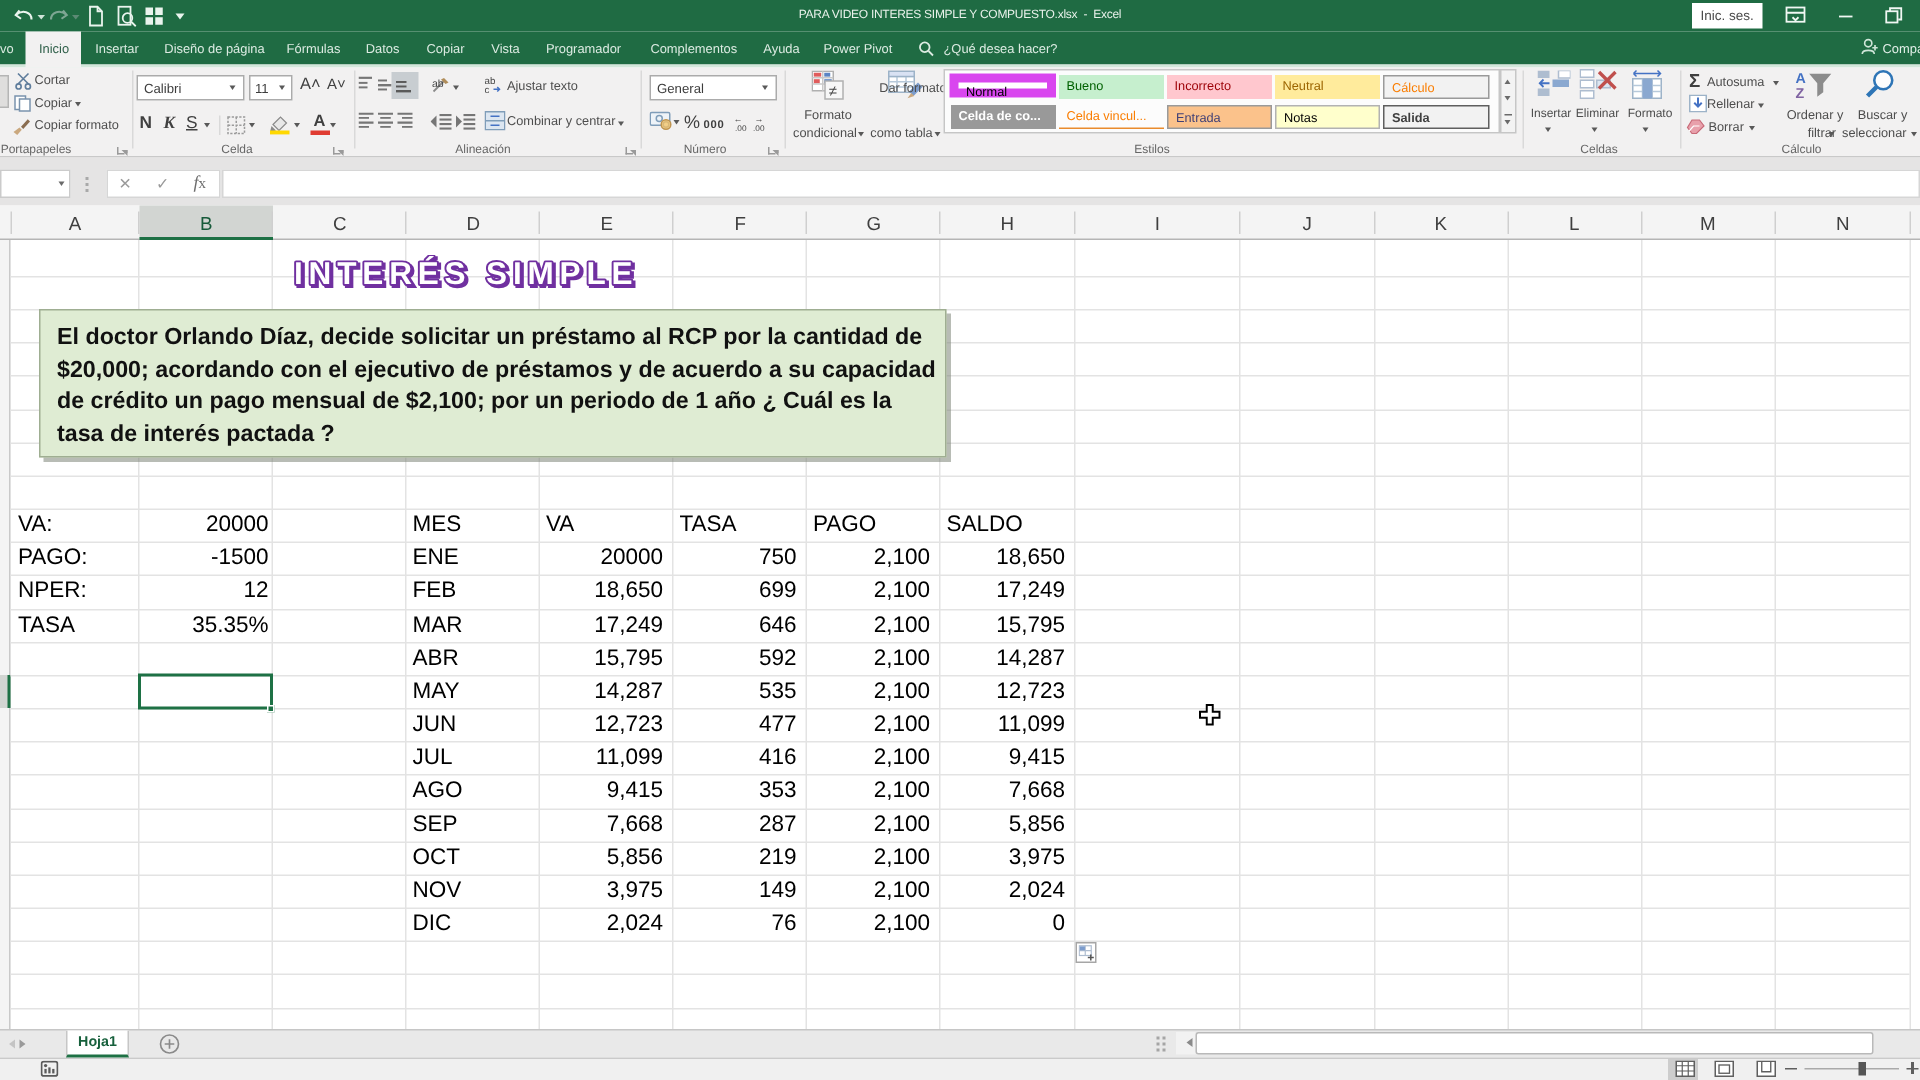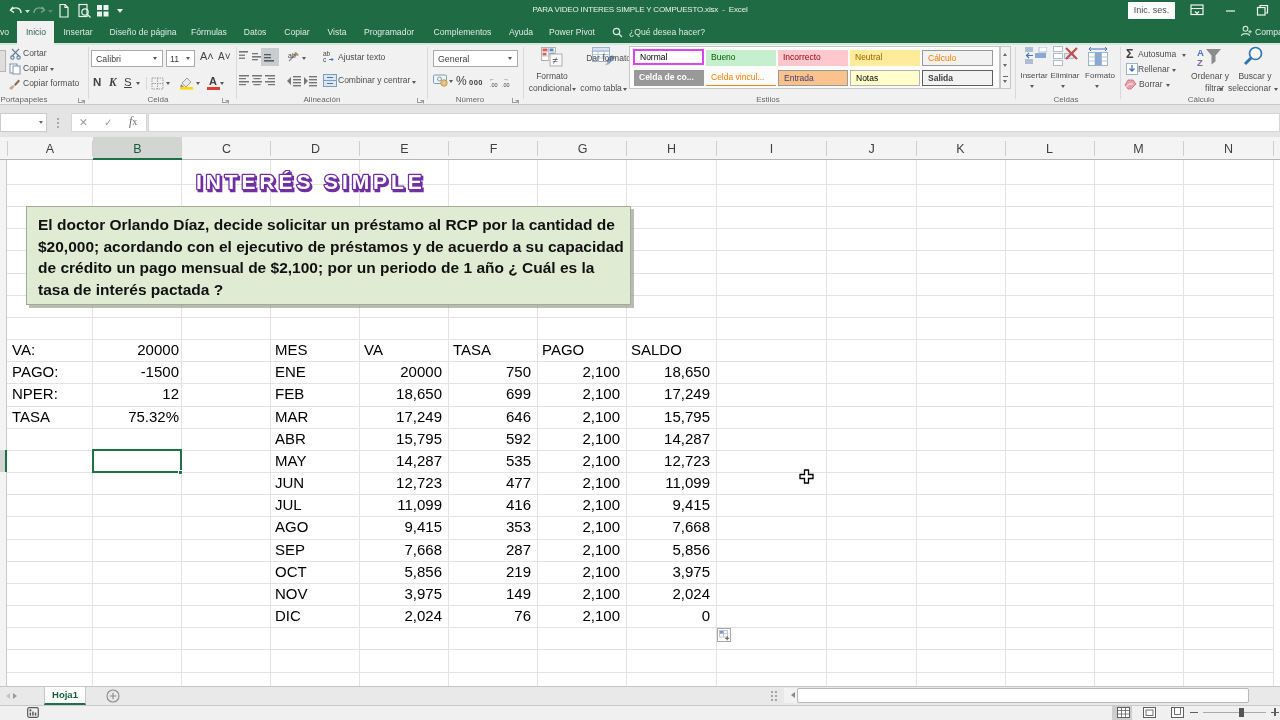--- a/index.html
+++ b/index.html
@@ -269,21 +269,21 @@
         <path d="M0.5 4 h17 M0.5 7.5 h17 M0.5 11 h17 M6 0.5 v14 M12 0.5 v14" stroke="#b7c9da"></path>
         <rect x="0.5" y="0.5" width="17" height="3.5" fill="#d9e2f3" stroke="#9db3c8"></rect>
         <path d="M14 14 L20 8 l3 3 -6 6 z" fill="#7c9ccc"></path>
         <path d="M13 18.5 l2.5 -3.5 2 2 z" fill="#caa87e"></path>
       </svg>
 <div class="rlab" style="left:571px;top:53px;width:60px;text-align:right">Dar formato</div>
 <div class="rlab" style="left:571px;top:83px;width:60px;text-align:center">como tabla</div>
 <div class="dd" style="left:623px;top:88px"></div>
 
 <div class="ab" style="left:629px;top:46px;width:371px;height:43px;background:#fcfcfc;border:1px solid #c6c6c6"></div>
-<div class="chip" style="left:633px;top:49px;width:71px;background:#fff;border:2px solid #d946ef;color:#000;line-height:12px">Normal</div>
+<div class="chip" style="left:633px;top:49px;width:71px;background:#fff;border:6px solid #d946ef;color:#000;line-height:12px">Normal</div>
 <div class="chip" style="left:706px;top:50px;width:70px;background:#c6efce;color:#006100">Bueno</div>
 <div class="chip" style="left:778px;top:50px;width:70px;background:#ffc7ce;color:#9c0006">Incorrecto</div>
 <div class="chip" style="left:850px;top:50px;width:70px;background:#ffeb9c;color:#9c6500">Neutral</div>
 <div class="chip" style="left:922px;top:50px;width:71px;background:#f2f2f2;color:#fa7d00;border:1px solid #9a9a9a">Cálculo</div>
 <div class="chip" style="left:634px;top:70px;width:70px;background:#999;color:#fff;font-weight:bold">Celda de co...</div>
 <div class="chip" style="left:706px;top:70px;width:70px;color:#fa7d00;border-bottom:1.5px solid #e98b2d">Celda vincul...</div>
 <div class="chip" style="left:778px;top:70px;width:70px;background:#fbc28b;color:#3f3f76;border:1px solid #9a9a9a">Entrada</div>
 <div class="chip" style="left:850px;top:70px;width:70px;background:#ffffcc;color:#000;border:1px solid #b2b2b2">Notas</div>
 <div class="chip" style="left:922px;top:70px;width:71px;background:#f2f2f2;color:#3f3f3f;border:1px solid #5f5f5f;font-weight:bold">Salida</div>
 <div class="ab" style="left:1000px;top:46px;width:11px;height:43px;background:#f3f3f3;border:1px solid #c6c6c6"></div>
@@ -459,21 +459,21 @@
 <div style="padding:7px 0 0 11px;font-size:15.5px;font-weight:bold;color:#111;line-height:21.5px">El doctor Orlando Díaz, decide solicitar un préstamo al RCP por la cantidad de<br>$20,000; acordando con el ejecutivo de préstamos y de acuerdo a su capacidad<br>de crédito un pago mensual de $2,100; por un periodo de 1 año ¿ Cuál es la<br>tasa de interés pactada ?</div>
 </div>
 
 <div class="cell" style="left:12px;top:339px">VA:</div>
       <div class="cell rt" style="left:93px;top:339px;width:86px">20000</div>
 <div class="cell" style="left:12px;top:361px">PAGO:</div>
       <div class="cell rt" style="left:93px;top:361px;width:86px">-1500</div>
 <div class="cell" style="left:12px;top:383px">NPER:</div>
       <div class="cell rt" style="left:93px;top:383px;width:86px">12</div>
 <div class="cell" style="left:12px;top:406px">TASA</div>
-      <div class="cell rt" style="left:93px;top:406px;width:86px">75.32%</div>
+      <div class="cell rt" style="left:93px;top:406px;width:86px">35.35%</div>
 
 <div class="cell" style="left:275px;top:339px">MES</div>
 <div class="cell" style="left:364px;top:339px">VA</div>
 <div class="cell" style="left:453px;top:339px">TASA</div>
 <div class="cell" style="left:542px;top:339px">PAGO</div>
 <div class="cell" style="left:631px;top:339px">SALDO</div>
 
 <div class="cell" style="left:275px;top:361px">ENE</div>
       <div class="cell rt" style="left:360px;top:361px;width:82px">20000</div>
       <div class="cell rt" style="left:449px;top:361px;width:82px">750</div>

